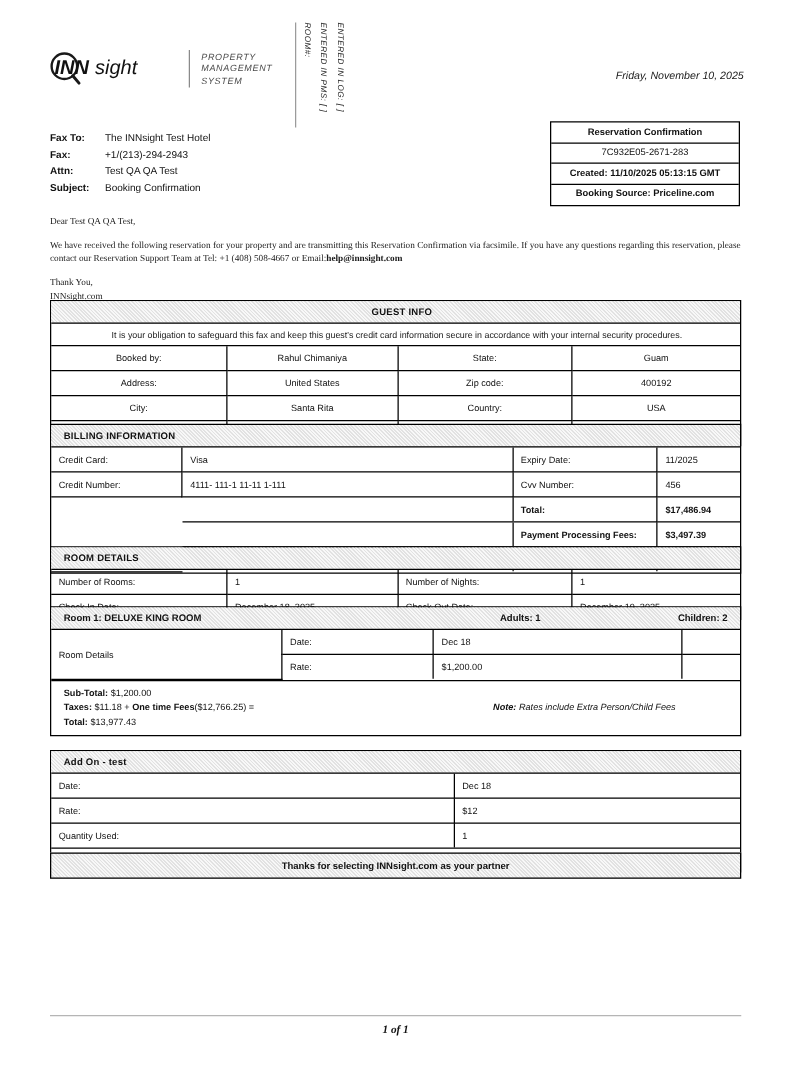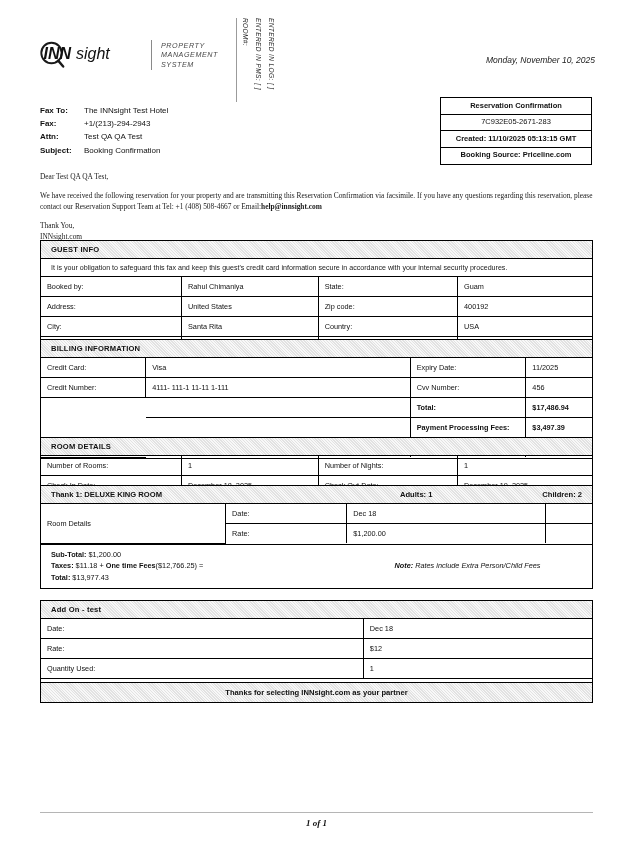--- a/index.html
+++ b/index.html
@@ -291,21 +291,21 @@
       </span>
     </div>
 
     <div class="rotated-stamp">
       <div class="rot-line rot-1">ENTERED IN LOG: [ ]</div>
       <div class="rot-line rot-2">ENTERED IN PMS: [ ]</div>
       <div class="rot-line rot-3">ROOM#:</div>
       <div class="rot-rule"></div>
     </div>
 
-    <div class="doc-date">Monday, November 10, 2025</div>
+    <div class="doc-date">Friday, November 10, 2025</div>
   </div>
 
   <div class="fax-block">
     <div class="fax-row">
       <span class="fax-label">Fax To:</span>
       <span class="fax-value">The INNsight Test Hotel</span>
     </div>
     <div class="fax-row">
       <span class="fax-label">Fax:</span>
       <span class="fax-value">+1/(213)-294-2943</span>
@@ -327,21 +327,21 @@
     <div class="conf-row b">Booking Source: Priceline.com</div>
   </div>
 
   <div class="letter">
     <p>Dear Test QA QA Test,</p>
     <p><span>We have received the following reservation for your property and are transmitting this Reservation Confirmation via facsimile. If you have any questions regarding this reservation, please contact our Reservation Support Team at Tel: +1 (408) 508-4667 or Email:</span><span class="bold">help@innsight.com</span></p>
     <p class="thanks">Thank You,</p>
     <p>INNsight.com</p>
   </div>
 
-  <div class="section" style="top:240px;">
+  <div class="section" style="top:240px;text-align:center;">
     <div class="sec-title">GUEST INFO</div>
     <div class="sec-note">It is your obligation to safeguard this fax and keep this guest's credit card information secure in accordance with your internal security procedures.</div>
     <table class="grid">
       <colgroup>
           <col style="width:25.5%">
           <col style="width:24.8%">
           <col style="width:25.3%">
           <col style="width:24.4%">
         </colgroup>
       <tbody>
@@ -436,21 +436,21 @@
           <td class="val nobottom">December 18, 2025</td>
           <td class="lbl nobottom">Check Out Date:</td>
           <td class="val nobottom noright">December 19, 2025</td>
         </tr>
       </tbody>
     </table>
   </div>
 
   <div class="section" style="top:485px;">
     <div class="room-bar">
-      <span class="rb-title">Thank 1: DELUXE KING ROOM</span>
+      <span class="rb-title">Room 1: DELUXE KING ROOM</span>
       <span class="rb-adults">Adults: 1</span>
       <span class="rb-children">Children: 2</span>
     </div>
     <table class="grid">
       <colgroup>
           <col style="width:33.5%">
           <col style="width:22%">
           <col style="width:36%">
           <col style="width:8.5%">
         </colgroup>

